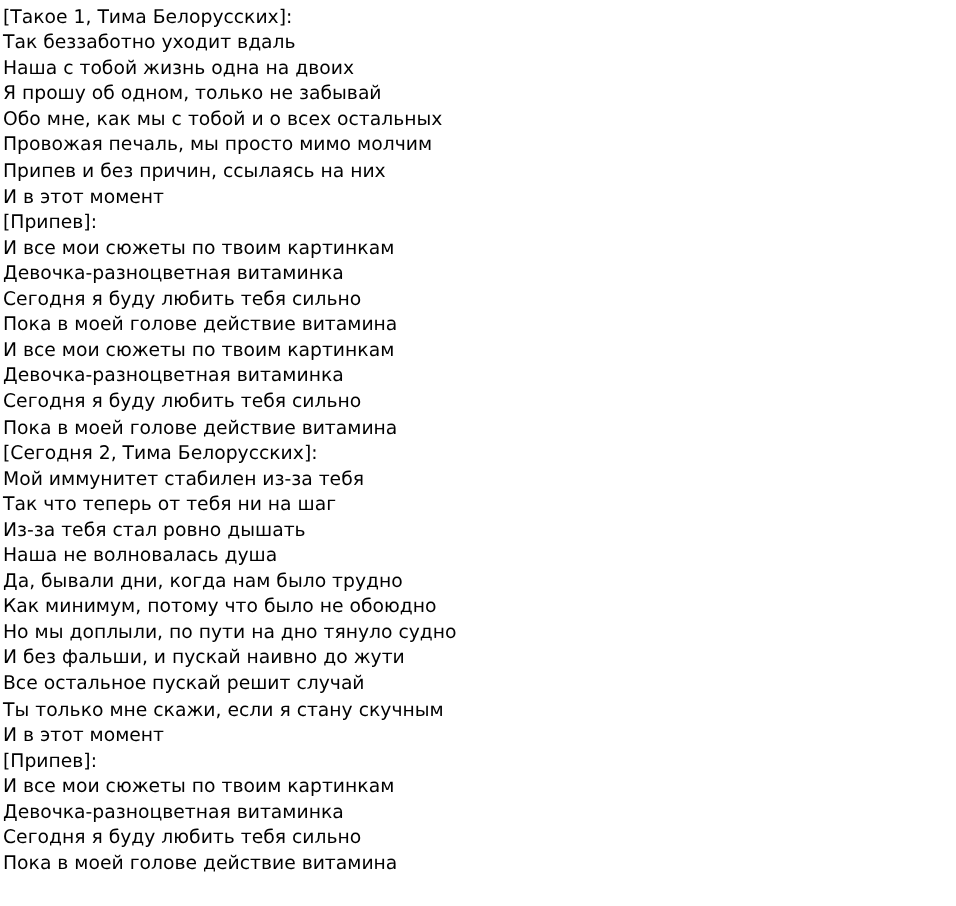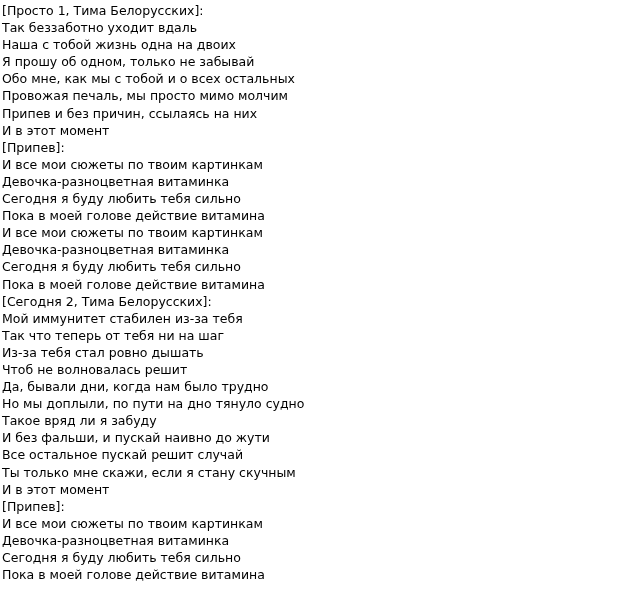--- a/index.html
+++ b/index.html
@@ -22,45 +22,45 @@
     line-height: 17.1px;
     color: #000000;
     white-space: pre;
     letter-spacing: 0px;
   }
 </style>
 </head>
 <body>
 
 <div id="lyrics">
-    <div class="line">[Просто 1, Тима Белорусских]:</div>
+    <div class="line">[Такое 1, Тима Белорусских]:</div>
     <div class="line">Так беззаботно уходит вдаль</div>
     <div class="line">Наша с тобой жизнь одна на двоих</div>
     <div class="line">Я прошу об одном, только не забывай</div>
     <div class="line">Обо мне, как мы с тобой и о всех остальных</div>
     <div class="line">Провожая печаль, мы просто мимо молчим</div>
     <div class="line">Припев и без причин, ссылаясь на них</div>
     <div class="line">И в этот момент</div>
     <div class="line">[Припев]:</div>
     <div class="line">И все мои сюжеты по твоим картинкам</div>
     <div class="line">Девочка-разноцветная витаминка</div>
     <div class="line">Сегодня я буду любить тебя сильно</div>
     <div class="line">Пока в моей голове действие витамина</div>
     <div class="line">И все мои сюжеты по твоим картинкам</div>
     <div class="line">Девочка-разноцветная витаминка</div>
     <div class="line">Сегодня я буду любить тебя сильно</div>
     <div class="line">Пока в моей голове действие витамина</div>
     <div class="line">[Сегодня 2, Тима Белорусских]:</div>
     <div class="line">Мой иммунитет стабилен из-за тебя</div>
     <div class="line">Так что теперь от тебя ни на шаг</div>
     <div class="line">Из-за тебя стал ровно дышать</div>
-    <div class="line">Чтоб не волновалась решит</div>
+    <div class="line">Наша не волновалась душа</div>
     <div class="line">Да, бывали дни, когда нам было трудно</div>
+    <div class="line">Как минимум, потому что было не обоюдно</div>
     <div class="line">Но мы доплыли, по пути на дно тянуло судно</div>
-    <div class="line">Такое вряд ли я забуду</div>
     <div class="line">И без фальши, и пускай наивно до жути</div>
     <div class="line">Все остальное пускай решит случай</div>
     <div class="line">Ты только мне скажи, если я стану скучным</div>
     <div class="line">И в этот момент</div>
     <div class="line">[Припев]:</div>
     <div class="line">И все мои сюжеты по твоим картинкам</div>
     <div class="line">Девочка-разноцветная витаминка</div>
     <div class="line">Сегодня я буду любить тебя сильно</div>
     <div class="line">Пока в моей голове действие витамина</div>
   </div>

